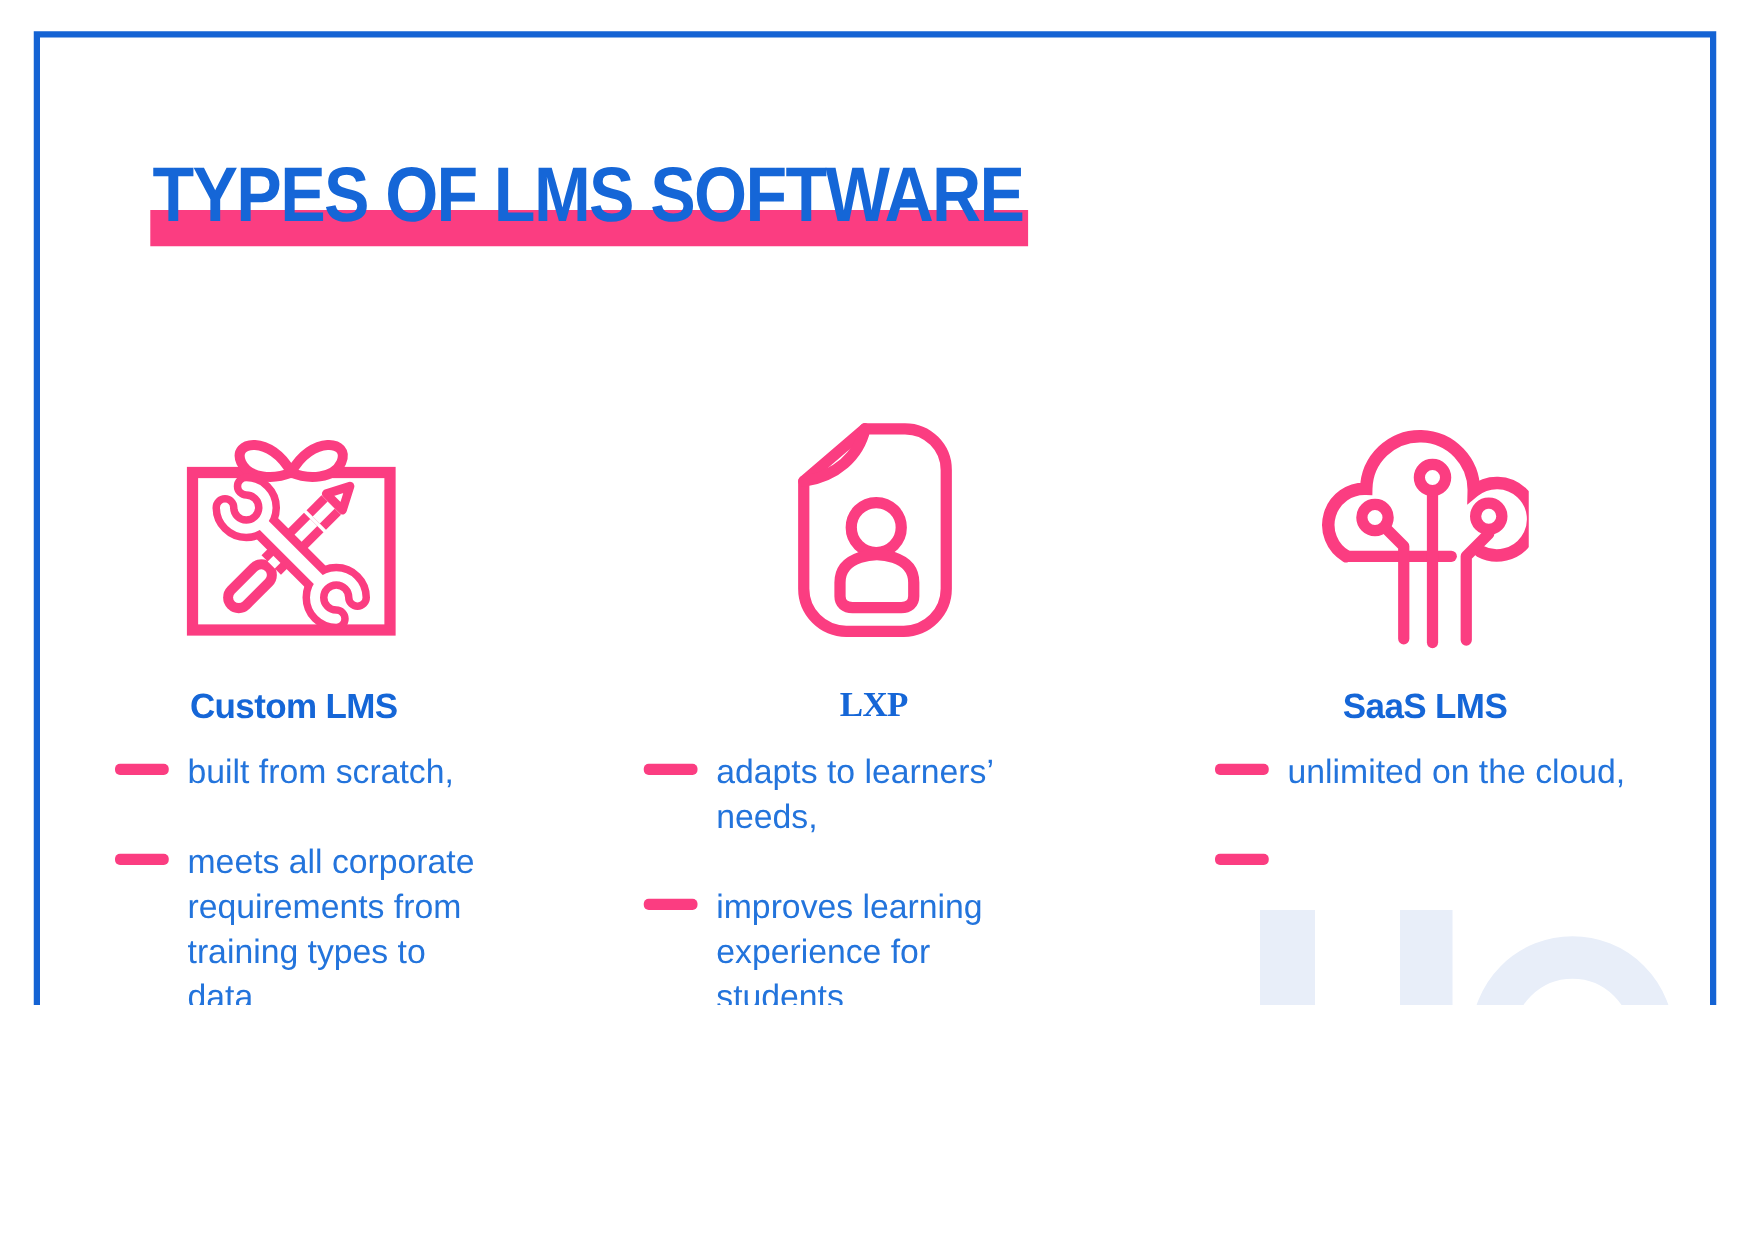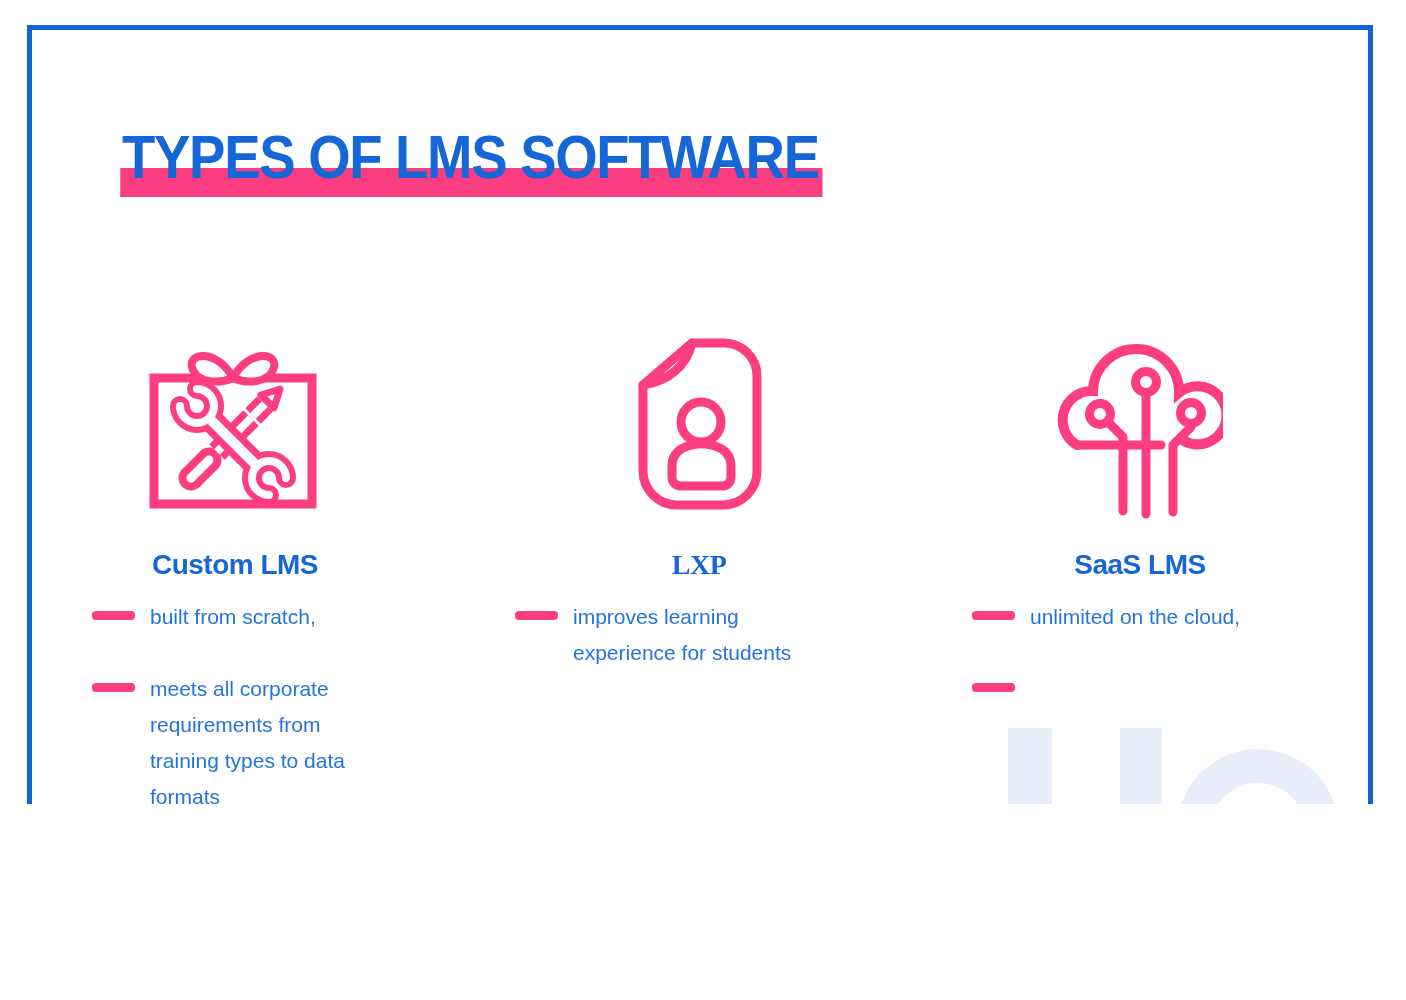--- a/index.html
+++ b/index.html
@@ -31,21 +31,21 @@
   .col-heading{position:absolute;top:204px;margin:0;width:100%;text-align:center;
                font-size:28px;line-height:46px;font-weight:bold;letter-spacing:-0.5px;
                color:#1566D7;white-space:nowrap;}
   .col-1 .col-heading{left:-7px;}
   .col-2 .col-heading{left:19px;font-family:Liberation Serif, serif;}
   .col-3 .col-heading{left:0;text-align:center;}
   .bullets{position:absolute;top:261px;left:0;width:100%;}
   .bullet{display:flex;align-items:flex-start;gap:15px;margin-bottom:36px;}
   .bullet-dash{flex:0 0 43px;width:43px;height:9px;margin-top:12px;border-radius:4px;
                background:#FB3D81;}
-  .bullet-text{margin:0;font-size:21px;line-height:36px;color:#2374DC;
+  .bullet-text{margin:0;font-size:27px;line-height:36px;color:#2374DC;
                white-space:pre-line;}
 </style>
 </head>
 <body>
 
 <div class="canvas">
 
   <div class="watermark-clip">
     <svg class="watermark-svg" width="400" height="260" viewBox="0 0 400 260" aria-label="HQ">
       <g fill="#E8EEF9">
@@ -113,20 +113,24 @@
           <path d="M 54 5 C 49 27 31 43 5 47" stroke-width="9" stroke-linecap="round"></path>
           <circle cx="63" cy="84" r="20" fill="#ffffff" stroke-width="9"></circle>
           <path d="M 34 139 L 34 128 C 34 117 41 111 50 108 C 59 105 68 105 77 108 C 86 111 93 117 93 128 L 93 139 C 93 145 89 148 83 148 L 44 148 C 38 148 34 145 34 139 Z" fill="#ffffff" stroke-width="9" stroke-linejoin="round"></path>
         </g>
       </svg>
     </div>
     <h2 class="col-heading">LXP</h2>
     <div class="bullets">
       <div class="bullet">
         <span class="bullet-dash"></span>
+        <p class="bullet-text">adapts to learners’ needs,</p>
+      </div>
+      <div class="bullet">
+        <span class="bullet-dash"></span>
         <p class="bullet-text">improves learning
 experience for students</p>
       </div>
     </div>
   </div>
 
   <div class="col col-3">
     <div class="icon-wrap">
       <svg width="166" height="200" viewBox="0 0 166 200">
         <g stroke="#FB3D81" fill="none">

